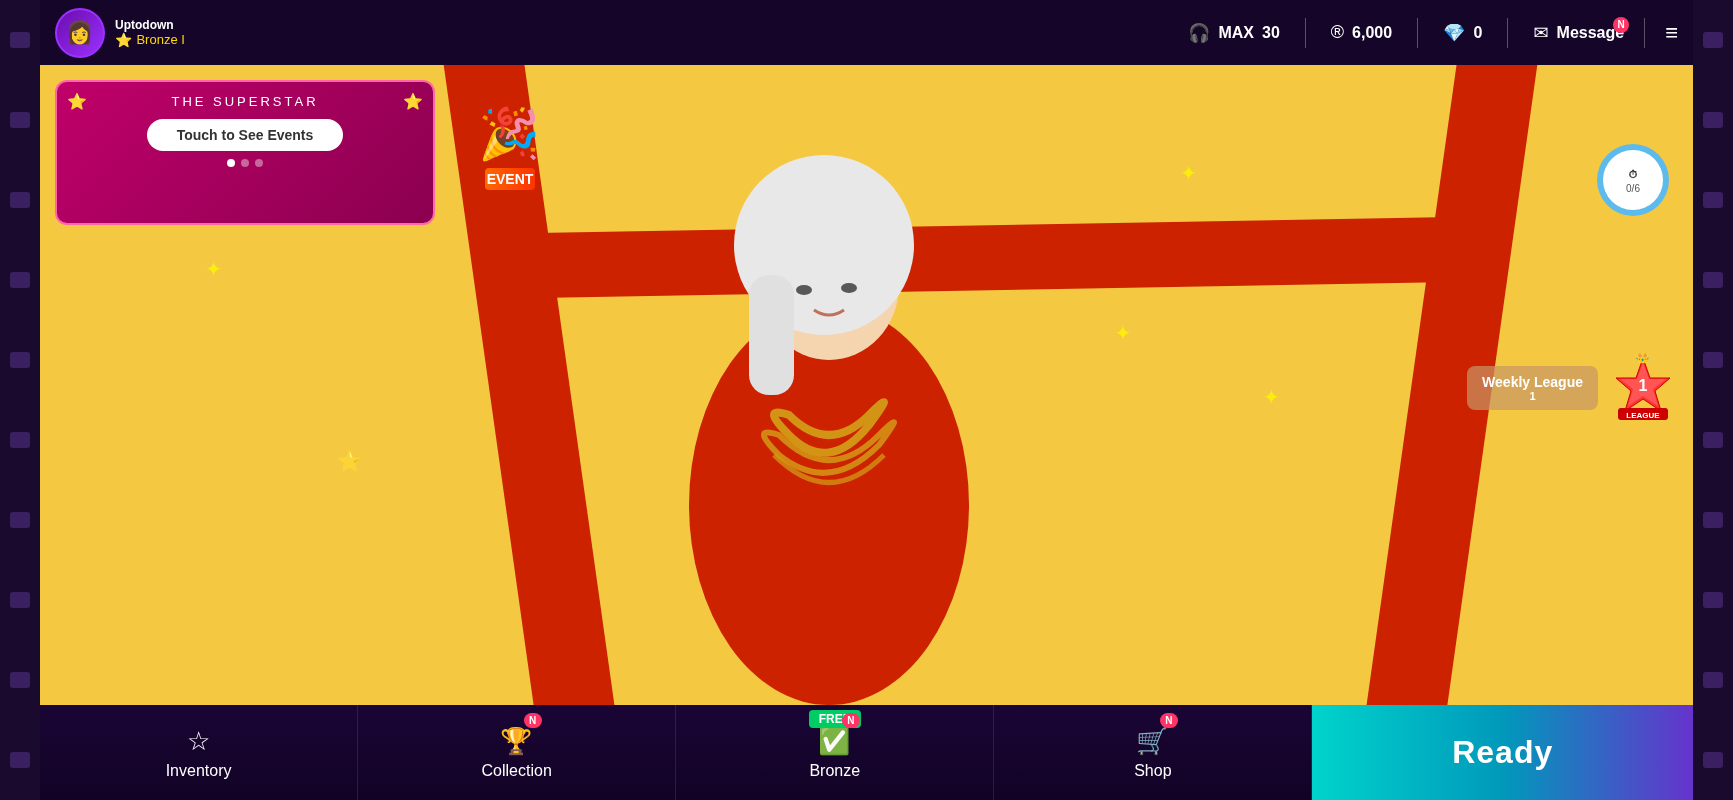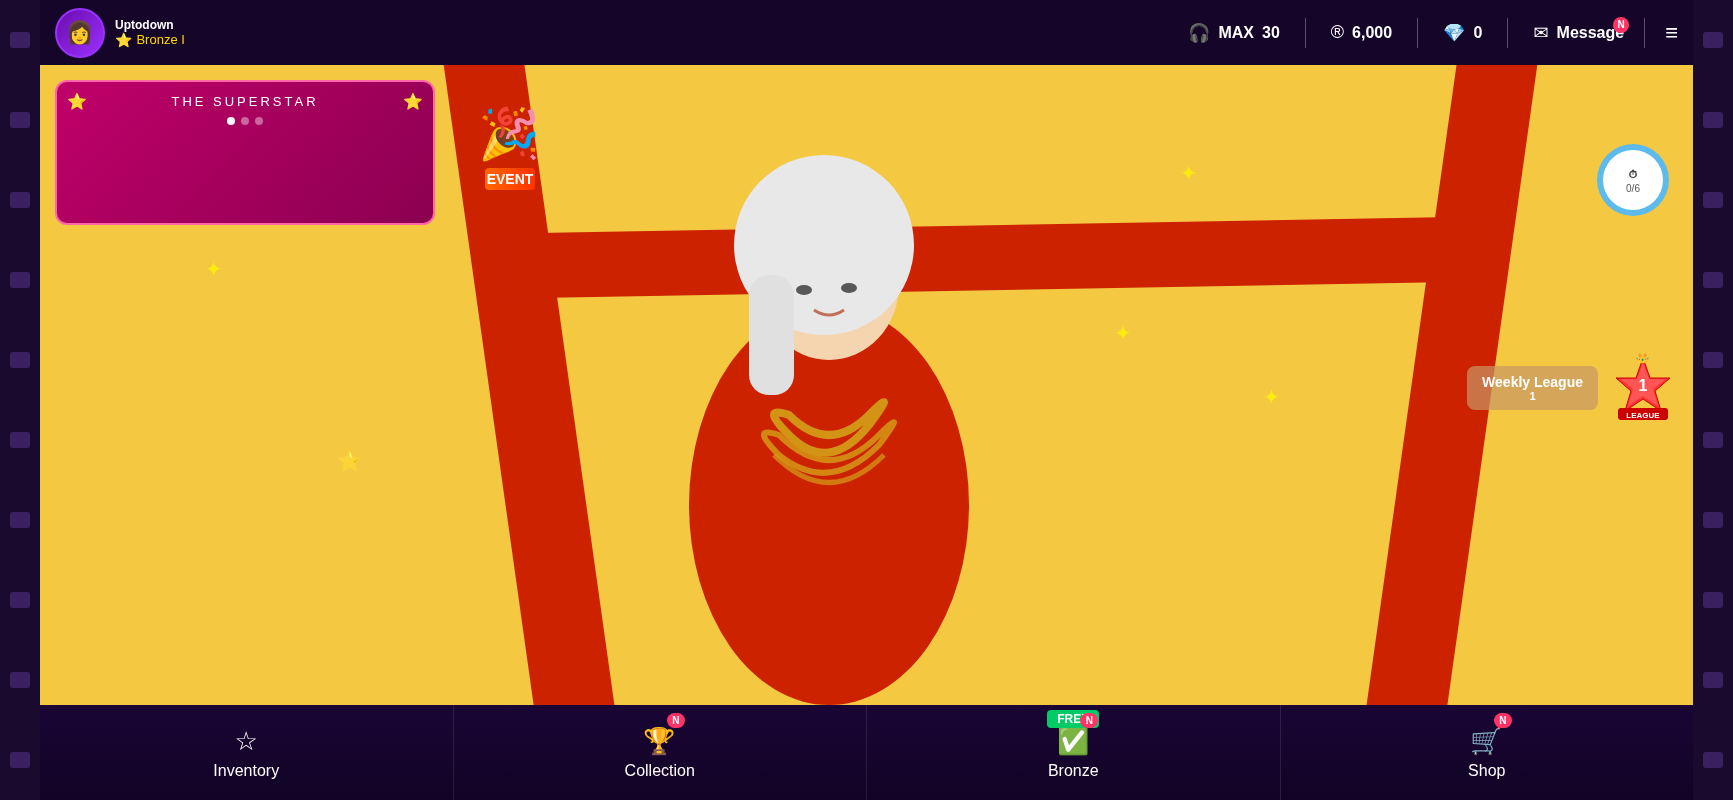--- a/index.html
+++ b/index.html
@@ -575,20 +575,21 @@
         <path d="M150 290 Q190 330 230 290 Q260 260 230 300 Q190 350 150 310 Q120 280 150 290Z" fill="none" stroke="#d4a017" stroke-width="8" opacity="0.9"></path>
         <path d="M140 310 Q190 360 240 310 Q270 280 240 320 Q190 370 140 330 Q110 300 140 310Z" fill="none" stroke="#d4a017" stroke-width="6" opacity="0.8"></path>
         <path d="M135 330 Q190 385 245 330" fill="none" stroke="#d4a017" stroke-width="5" opacity="0.7"></path>
       </svg>
     </div>
 
     <div class="grand-opening-banner">
       <div class="star-decoration" style="top:10px;left:10px">⭐</div>
       <div class="star-decoration" style="top:10px;right:10px">⭐</div>
       <div class="banner-subtitle">THE SUPERSTAR</div>
+      <button class="banner-btn">Touch to See Events</button>
       <div class="banner-dots">
         <div class="banner-dot active"></div>
         <div class="banner-dot"></div>
         <div class="banner-dot"></div>
       </div>
     </div>
 
     <div class="event-btn">
       <span class="event-icon">🎉</span>
       <span class="event-label">EVENT</span>
@@ -646,16 +647,19 @@
       <span class="nav-icon">✅</span>
       <span class="nav-label">Bronze</span>
     </div>
 
     <div class="nav-item">
       <div class="nav-badge">N</div>
       <span class="nav-icon">🛒</span>
       <span class="nav-label">Shop</span>
     </div>
 
+    <div class="ready-btn">
+      <span class="ready-text">Ready</span>
+    </div>
 
   </div>
 
 </div>
 
 </body></html>

